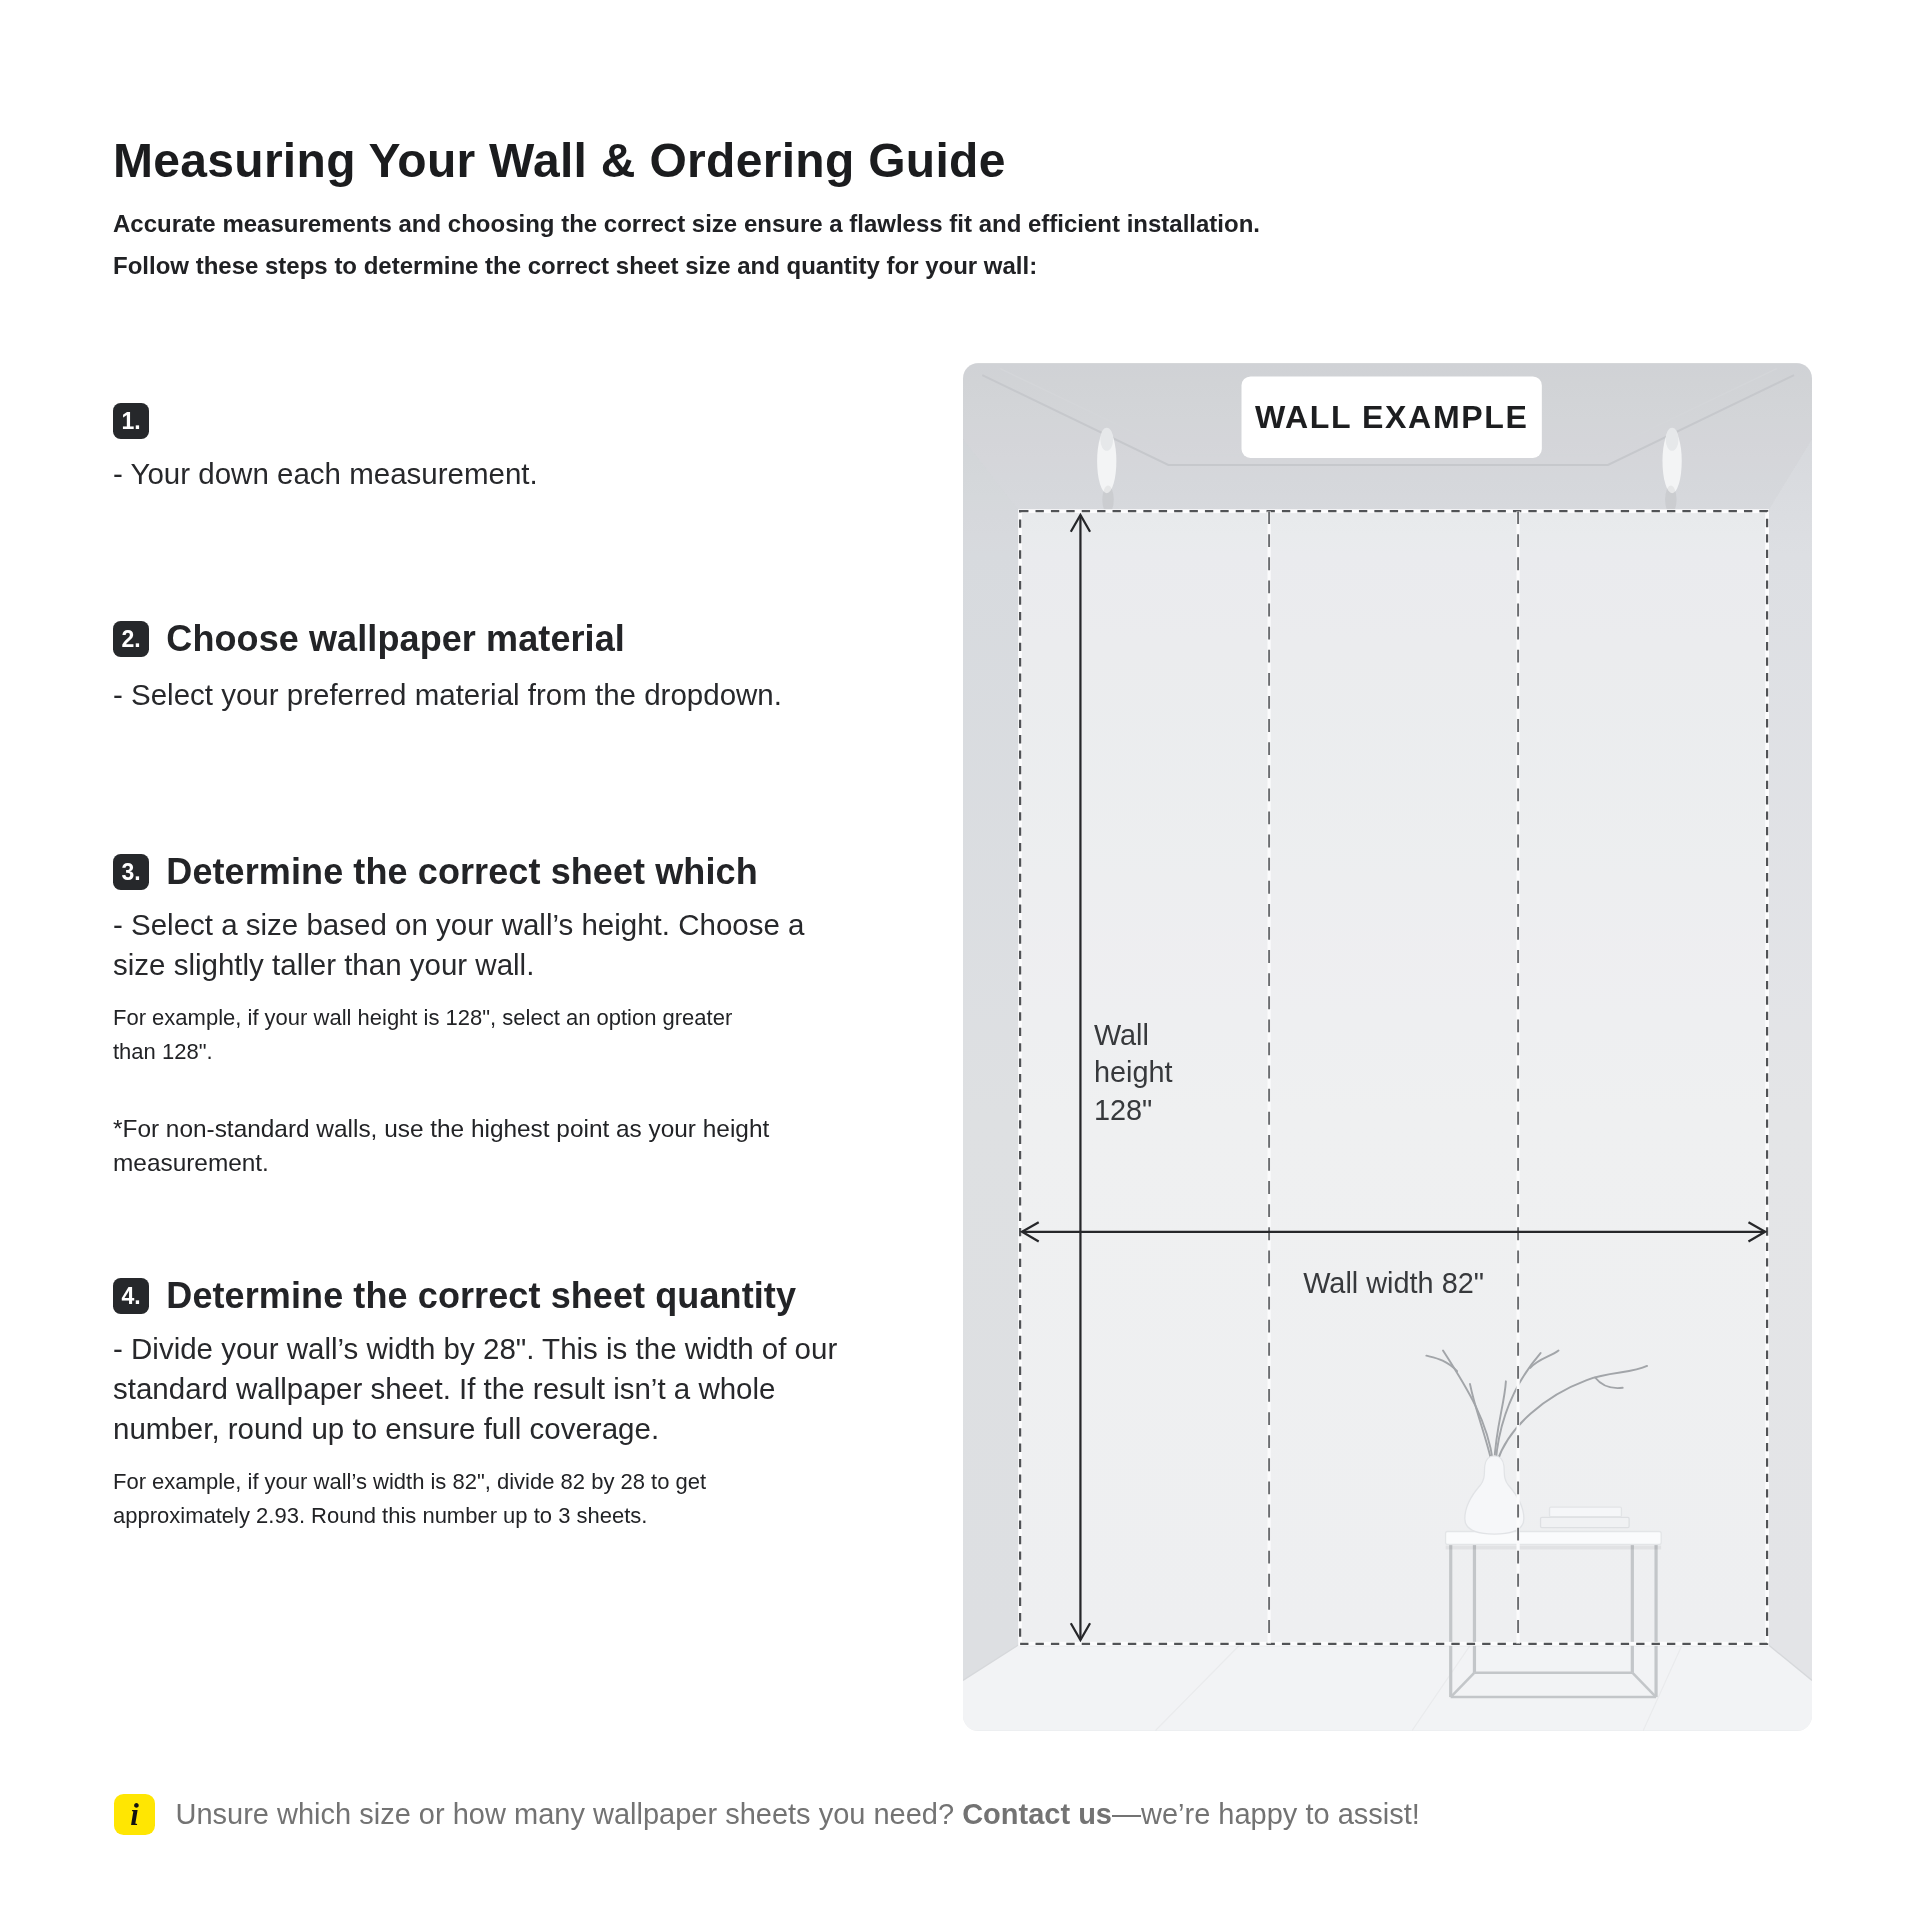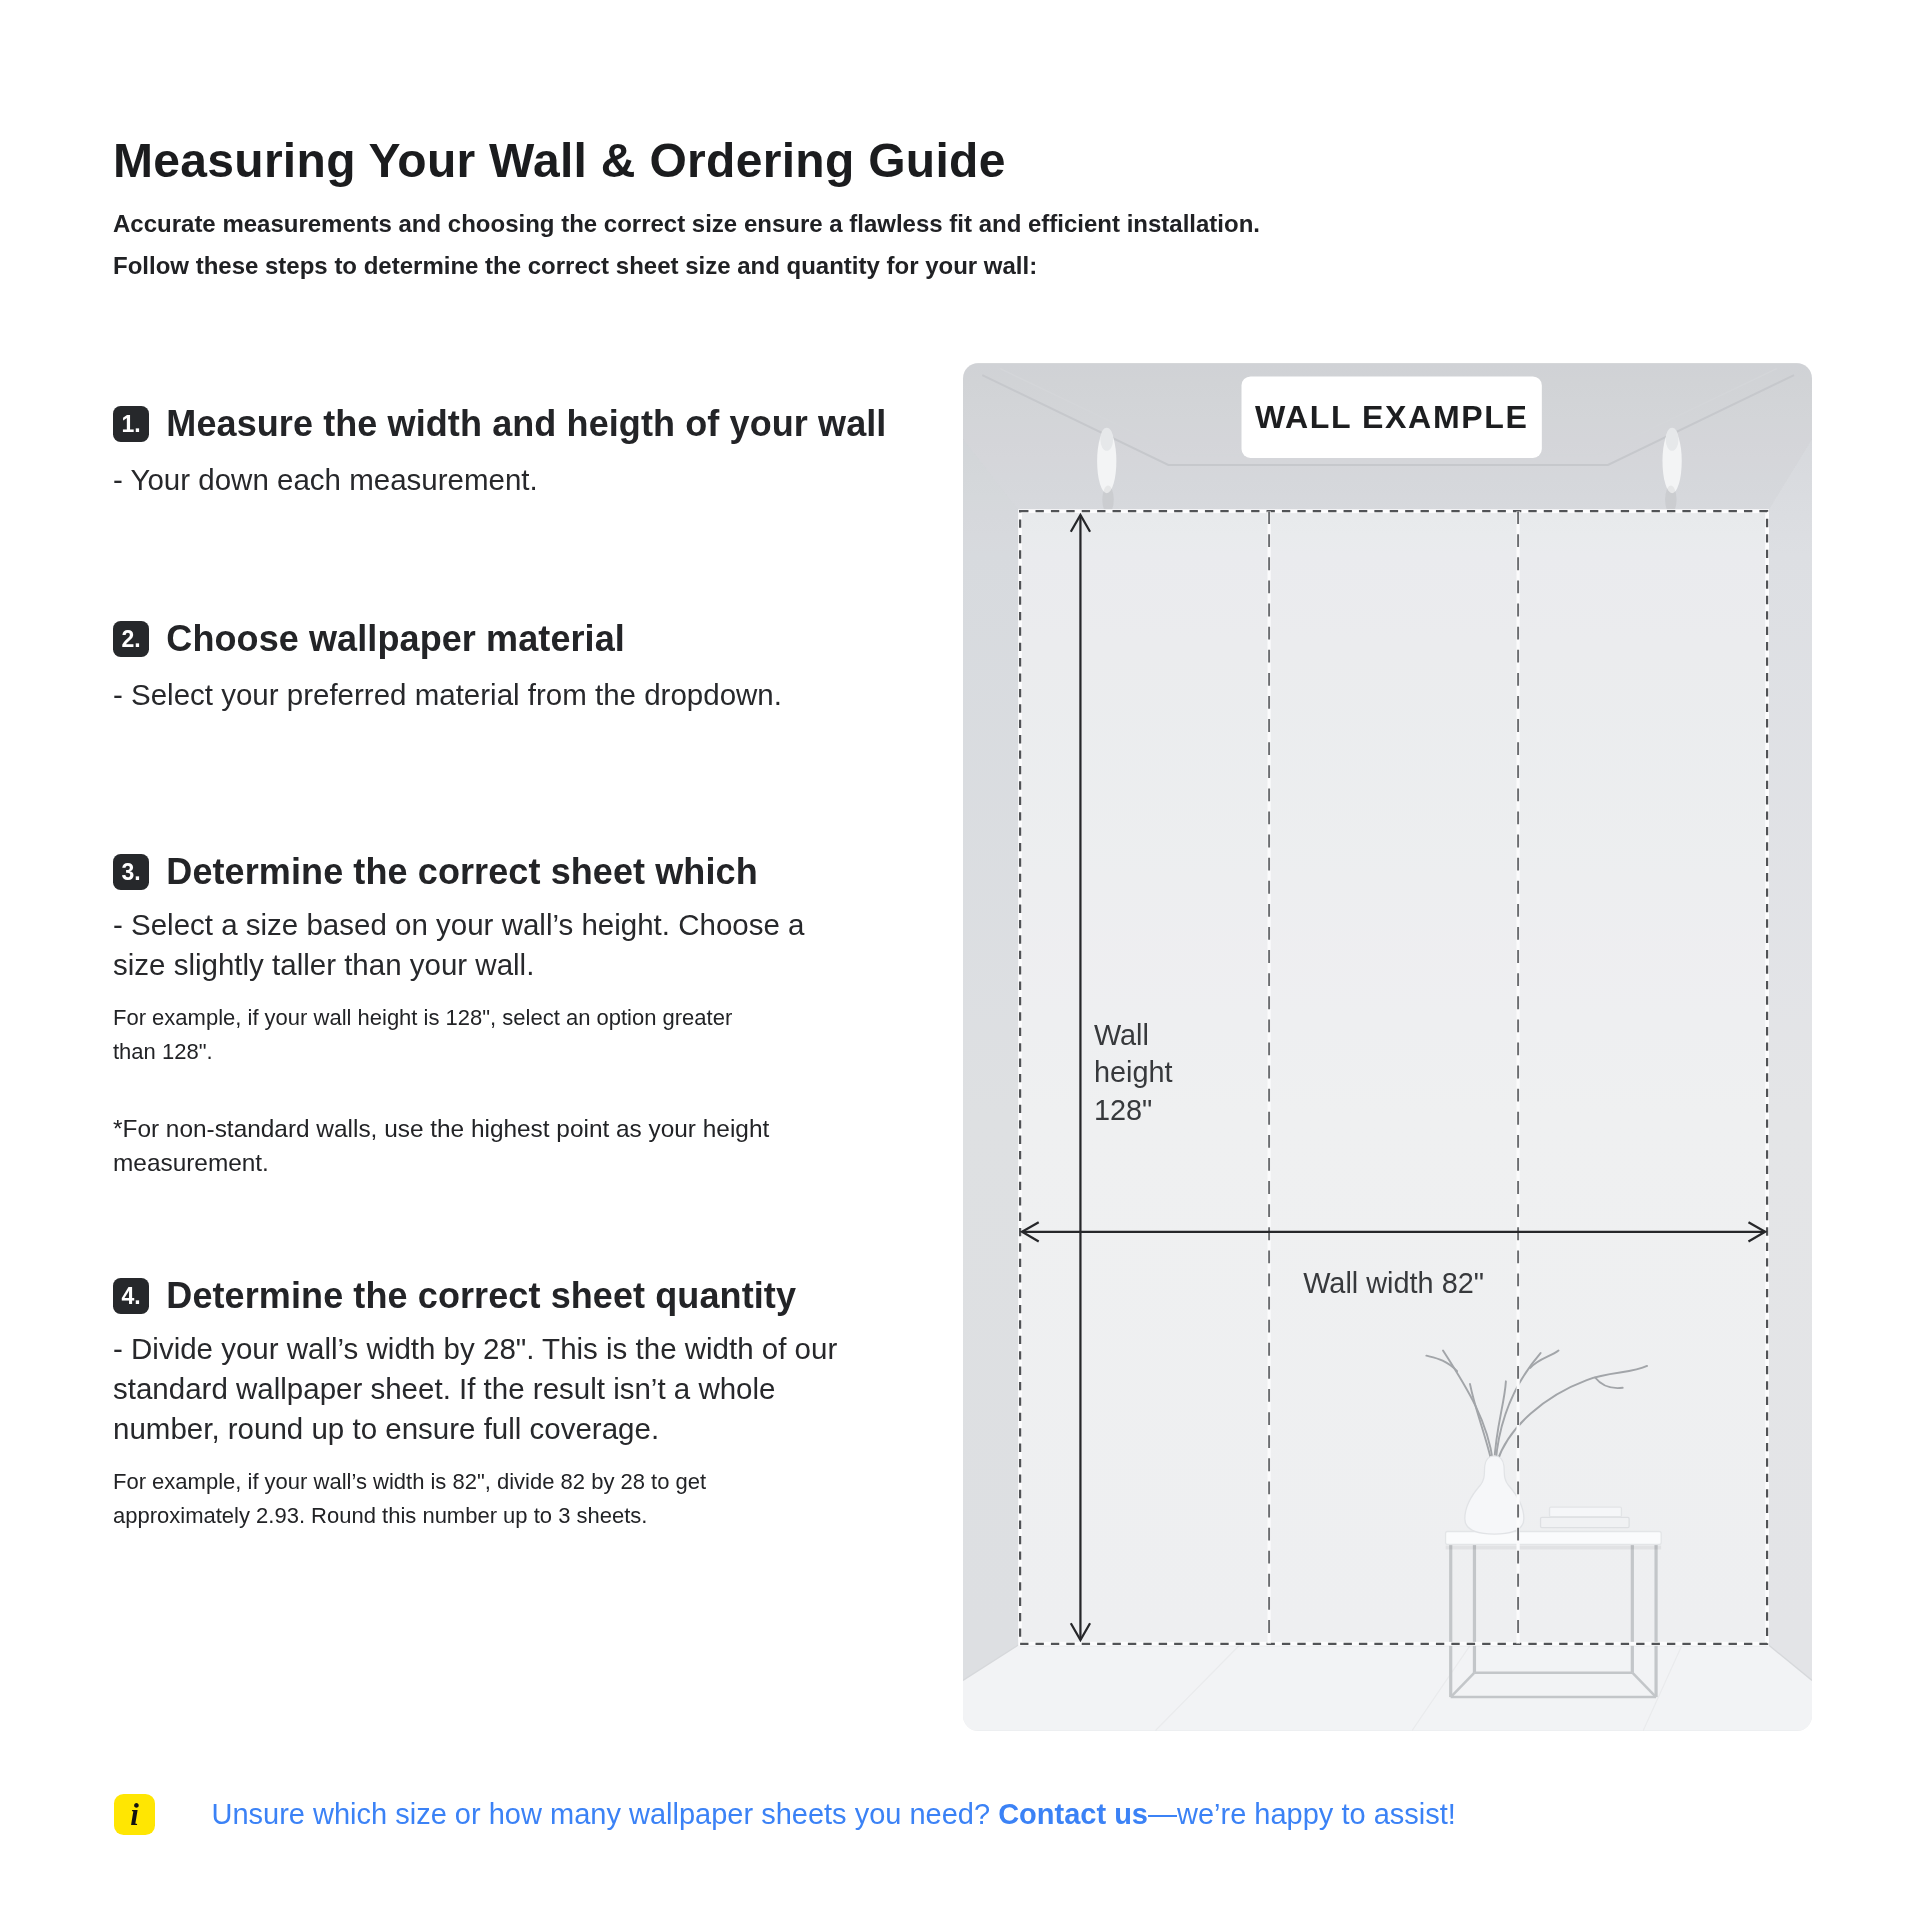--- a/index.html
+++ b/index.html
@@ -16,21 +16,21 @@
          font-size:23px;font-weight:700;display:flex;align-items:center;justify-content:center;}
   .step-title{font-size:36px;font-weight:700;color:#232427;letter-spacing:0.1px;}
   .step-body{margin:11.6px 0 0 0;font-size:29.5px;line-height:40px;color:#27282b;white-space:pre-line;}
   .s1 .step-body,.s2 .step-body{margin-top:15.4px;}
   .step-example{margin:16.7px 0 0 0;font-size:22px;line-height:34px;color:#222326;white-space:pre-line;}
   .step-note{margin:43px 0 0 0;font-size:24.4px;line-height:34px;color:#222326;white-space:pre-line;}
 
   .footer{position:absolute;left:114px;top:1794px;display:flex;align-items:center;gap:20.5px;}
   .info-icon{width:41px;height:41px;background:#ffe602;border-radius:9.6px;display:flex;align-items:center;justify-content:center;
              font-family:"Liberation Serif",serif;font-style:italic;font-weight:700;font-size:31px;color:#121212;}
-  .footer-text{font-size:29px;color:#3b82f6;margin-left:36px;}
+  .footer-text{font-size:29px;color:#737373;}
   .footer-text b{font-weight:700;}
 
   .photo{position:absolute;left:963px;top:363px;width:849px;height:1368px;border-radius:15.4px;overflow:hidden;
          background:linear-gradient(180deg,#d9dbde 0%,#e3e5e8 14%,#eaebed 55%,#e9eaec 93%);}
   .photo svg{display:block;}
   .svg-label{font-family:"Liberation Sans",sans-serif;font-weight:700;}
   .svg-measure{font-family:"Liberation Sans",sans-serif;font-weight:400;}
 </style>
 </head>
 <body>
@@ -38,21 +38,20 @@
 <div class="canvas">
 
   <h1 class="title">Measuring Your Wall &amp; Ordering Guide</h1>
 
   <div class="intro">Accurate measurements and choosing the correct size ensure a flawless fit and efficient installation.
 Follow these steps to determine the correct sheet size and quantity for your wall:</div>
 
   <section class="step s1">
     <div class="step-head">
       <div class="badge">1.</div>
-      <div class="step-title">Measure the width and heigth of your wall</div>
     </div>
     <p class="step-body">- Your down each measurement.</p>
   </section>
 
   <section class="step s2">
     <div class="step-head">
       <div class="badge">2.</div>
       <div class="step-title">Choose wallpaper material</div>
     </div>
     <p class="step-body">- Select your preferred material from the dropdown.</p>

